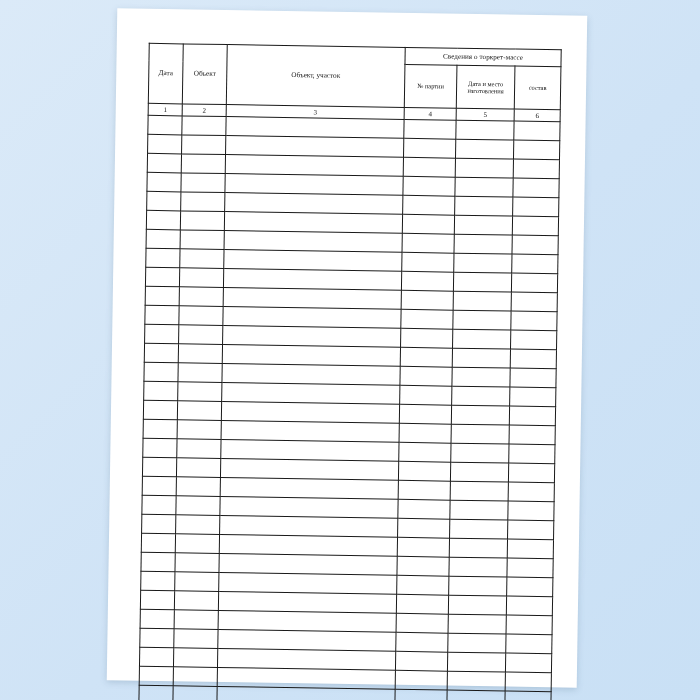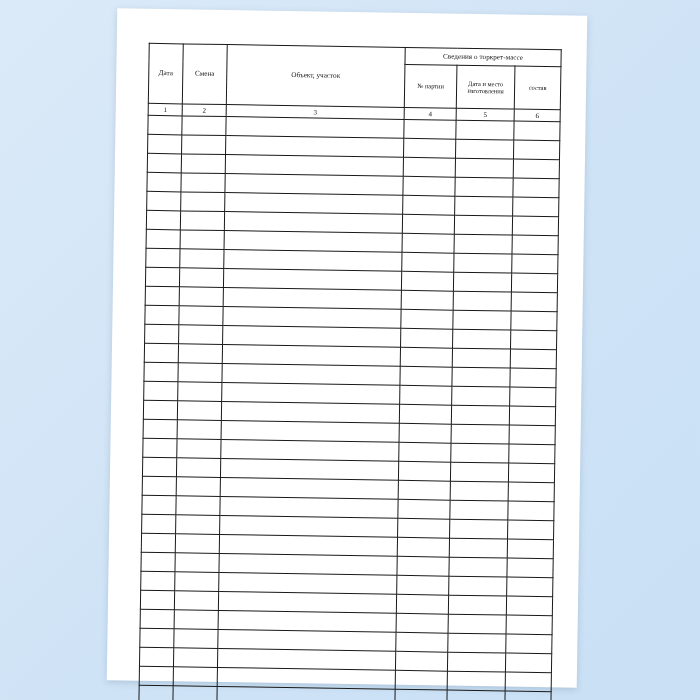--- a/index.html
+++ b/index.html
@@ -97,21 +97,21 @@
           <col class="c1">
             <col class="c2">
             <col class="c3">
             <col class="c4">
             <col class="c5">
             <col class="c6">
         </colgroup>
         <tbody>
           <tr>
             <td class="hdr-cell hdr-main" rowspan="2">Дата</td>
-            <td class="hdr-cell hdr-main" rowspan="2">Смена</td>
+            <td class="hdr-cell hdr-main" rowspan="2">Объект</td>
             <td class="hdr-cell hdr-main" rowspan="2">Объект, участок</td>
             <td class="hdr-group" colspan="3">Сведения о торкрет-массе</td>
           </tr>
           <tr>
             <td class="hdr-sub">№ партии</td>
             <td class="hdr-sub">Дата и место изготовления</td>
             <td class="hdr-sub">состав</td>
           </tr>
           <tr class="numrow">
             <td>1</td>

